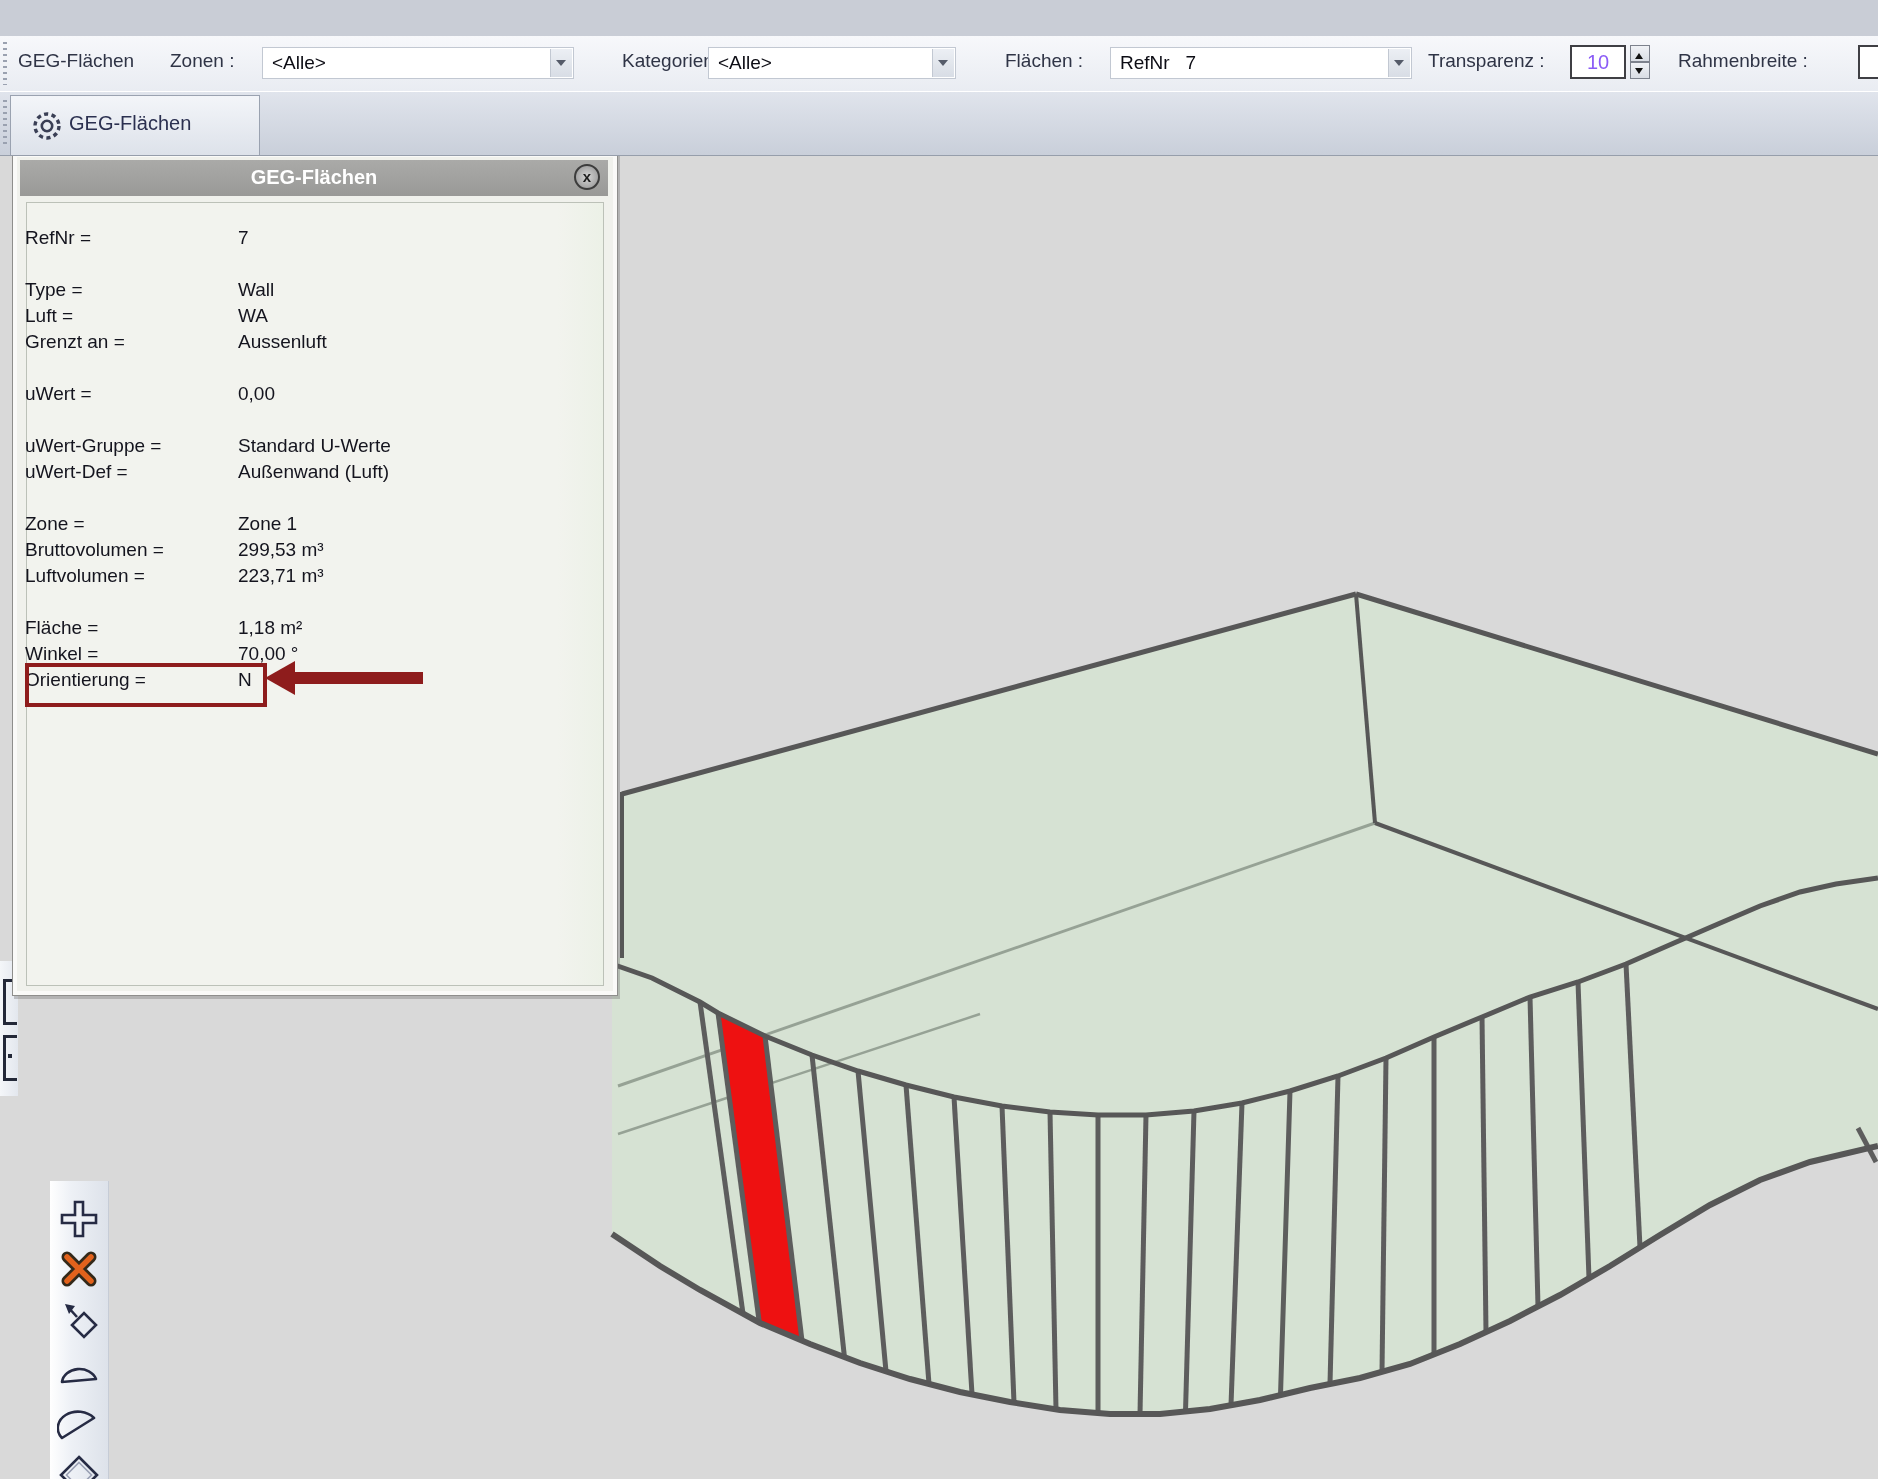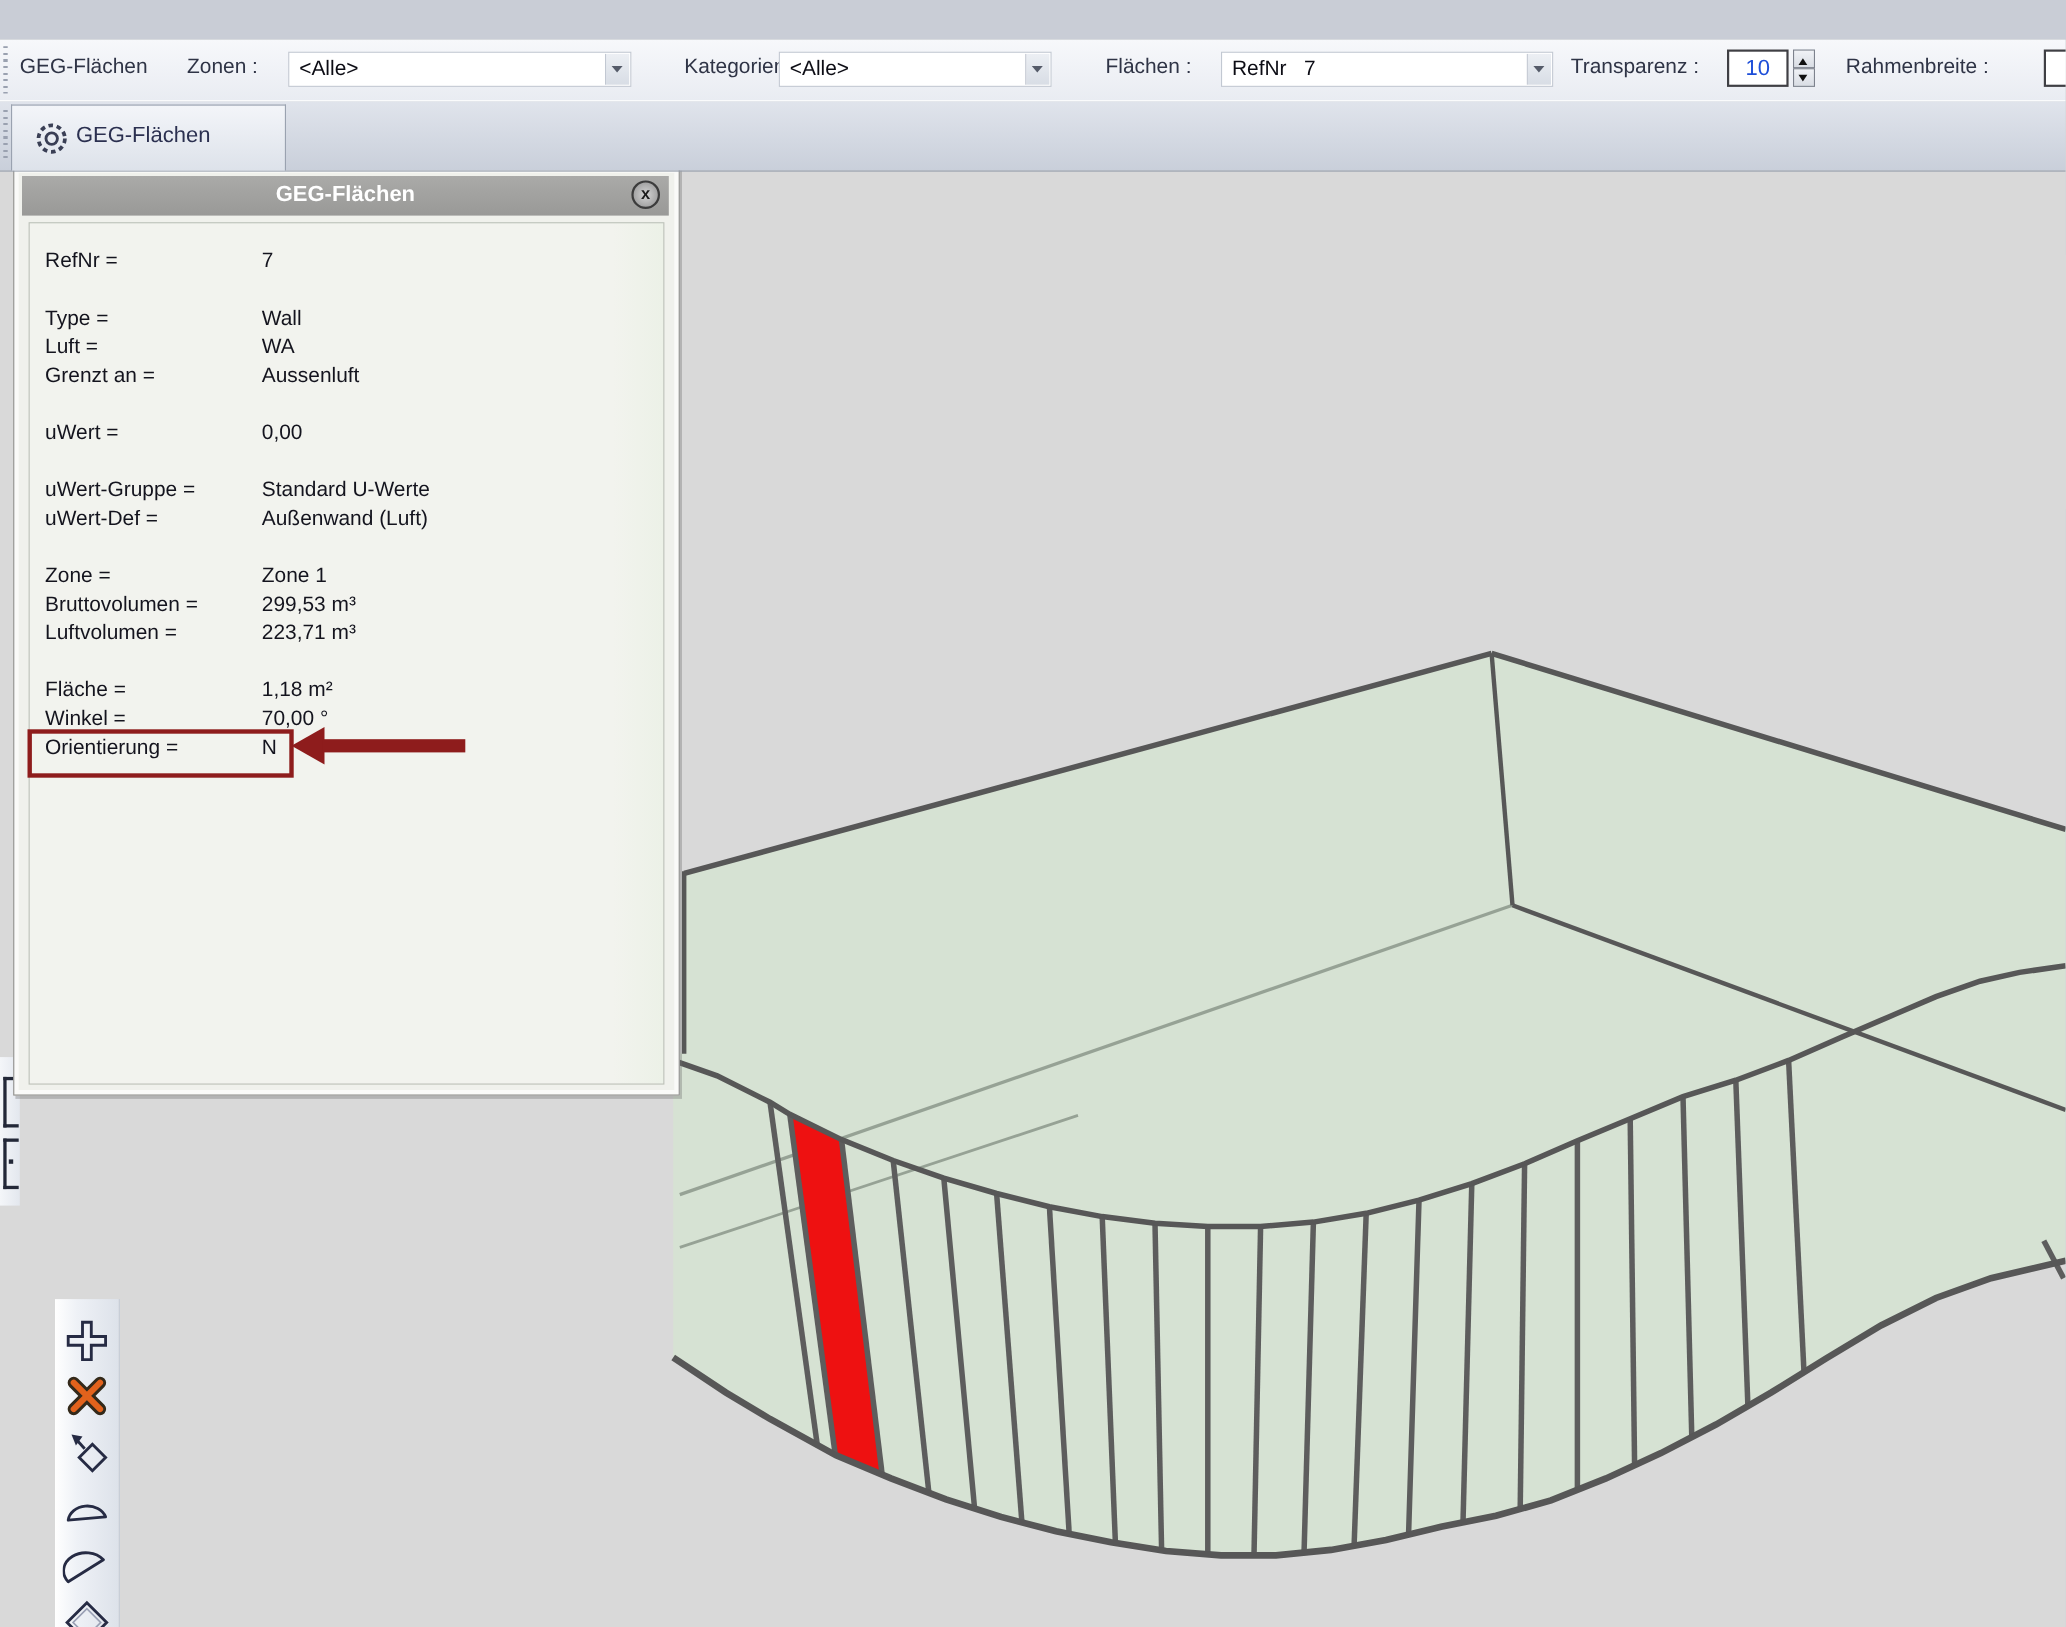--- a/index.html
+++ b/index.html
@@ -11,21 +11,21 @@
     background:linear-gradient(#f7f8fb,#e9ecf2);border-bottom:1px solid #ccd1db;}
   .grip{position:absolute;top:6px;bottom:6px;width:4px;left:3px;
     background:repeating-linear-gradient(180deg,#9aa1b0 0 2px,transparent 2px 6px);}
   .tlabel{position:absolute;top:14px;font-size:19px;color:#2f3446;white-space:pre;}
   .combo{position:absolute;top:11px;height:30px;background:#fff;border:1px solid #c2c8d2;text-align:center;}
   .combo .cval{position:absolute;left:9px;top:4px;font-size:19px;color:#0c0c14;white-space:pre;}
   .combo .cbtn{position:absolute;right:1px;top:1px;bottom:1px;width:21px;
     background:linear-gradient(#eceff4,#d8dde5);border-left:1px solid #c2c8d2;}
   .combo .cbtn:after{content:"";position:absolute;left:5px;top:11px;border:5px solid transparent;border-top:6px solid #555b69;}
   .spinfield{position:absolute;top:9px;height:30px;background:#fff;border:2px solid #3f3f44;
-    font-size:20px;color:#1d4ed8;text-align:center;line-height:30px;}
+    font-size:20px;color:#8b5cf6;text-align:center;line-height:30px;}
   .spinner{position:absolute;top:9px;width:20px;height:34px;}
   .spinbtn{position:absolute;left:0;width:18px;height:15px;background:linear-gradient(#f0f2f6,#d9dde4);
     border:1px solid #7d828d;}
   .spinbtn.up{top:0;} .spinbtn.dn{bottom:0;}
   .spinbtn:after{content:"";position:absolute;left:4px;border:4px solid transparent;}
   .spinbtn.up:after{top:3px;border-bottom:6px solid #111;}
   .spinbtn.dn:after{top:5px;border-top:6px solid #111;}
 
   
   .tab-row{position:absolute;left:0;top:55px;width:1878px;height:63px;z-index:6;
@@ -57,21 +57,21 @@
     background:linear-gradient(#aaaaa8,#999997);}
   .panel-title{position:absolute;left:0;right:0;top:6px;text-align:center;
     font-size:20px;font-weight:bold;color:#fff;}
   .panel-close{position:absolute;right:8px;top:4px;width:26px;height:26px;border-radius:50%;
     background:radial-gradient(#d6d6d6,#8f8f8f);border:2px solid #3c3c3c;box-sizing:border-box;}
   .panel-close span{position:absolute;left:0;right:0;top:2px;text-align:center;
     font-size:15px;font-weight:bold;color:#1c1c1c;}
   .panel-inner{position:absolute;left:13px;top:49px;width:576px;height:782px;
     border:1px solid #bcc1b8;background:linear-gradient(90deg,#f2f3ee 92%,#ecf1e7);}
   .prow{position:absolute;height:26px;font-size:19px;color:#14141e;white-space:pre;}
-  .prow .pl{position:absolute;left:28px;top:0;}
+  .prow .pl{position:absolute;left:12px;top:0;}
   .prow .pv{position:absolute;left:225px;top:0;}
 
   .hl-box{position:absolute;left:12px;top:510px;width:234px;height:36px;
     border:4px solid #8e1c1c;z-index:5;}
   .arr-head{position:absolute;left:252px;top:508px;width:0;height:0;z-index:5;
     border-top:17px solid transparent;border-bottom:17px solid transparent;border-right:30px solid #8e1c1c;}
   .arr-shaft{position:absolute;left:280px;top:519px;width:130px;height:12px;background:#8e1c1c;z-index:5;}
 </style>
 </head>
 <body>

